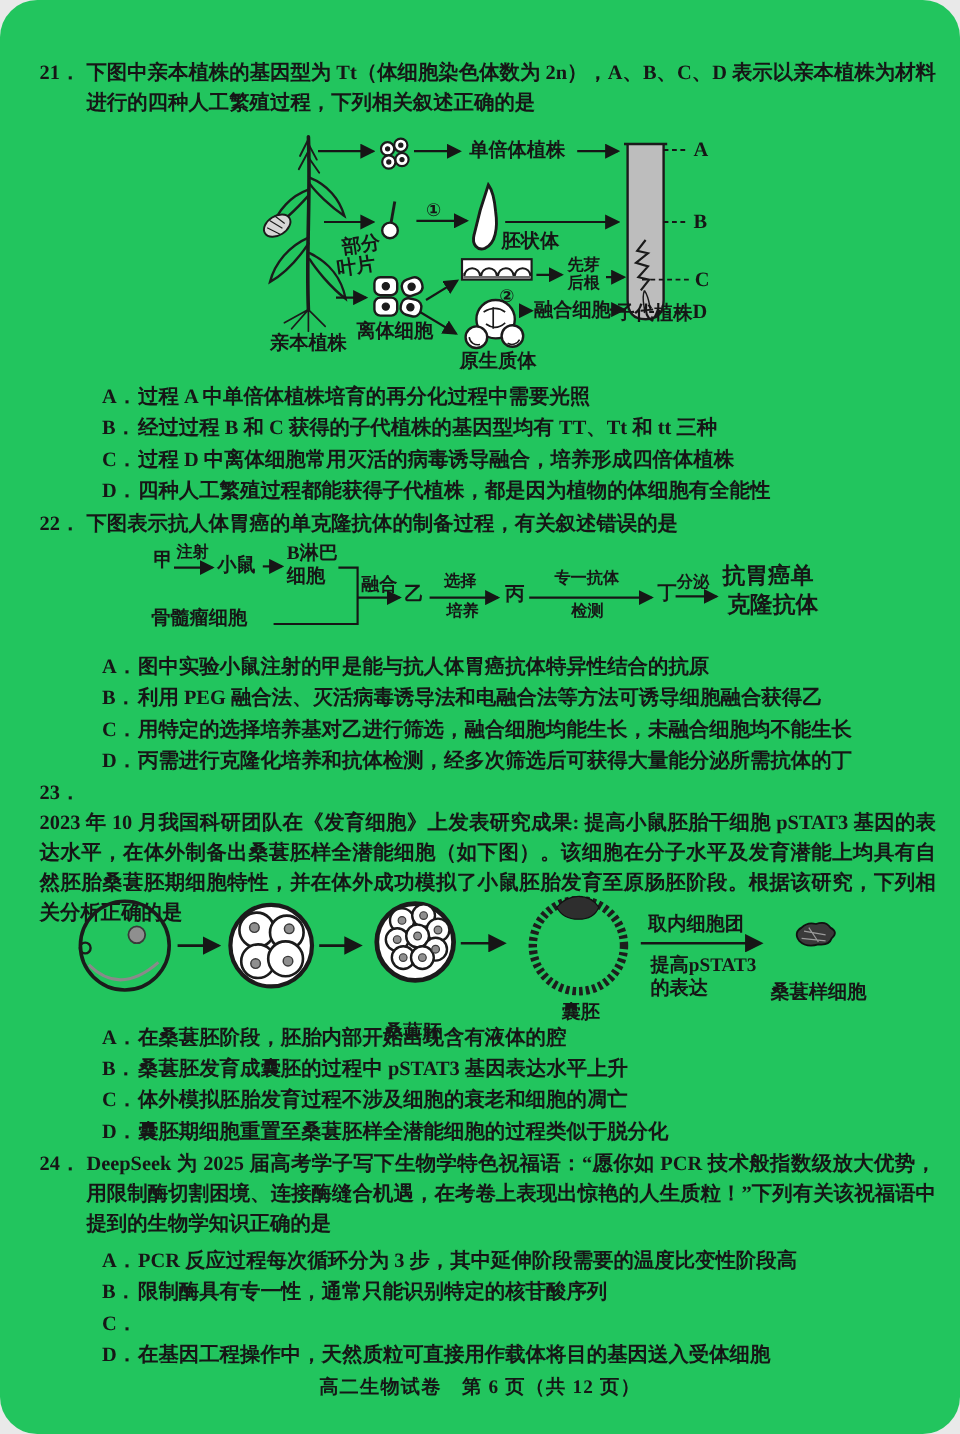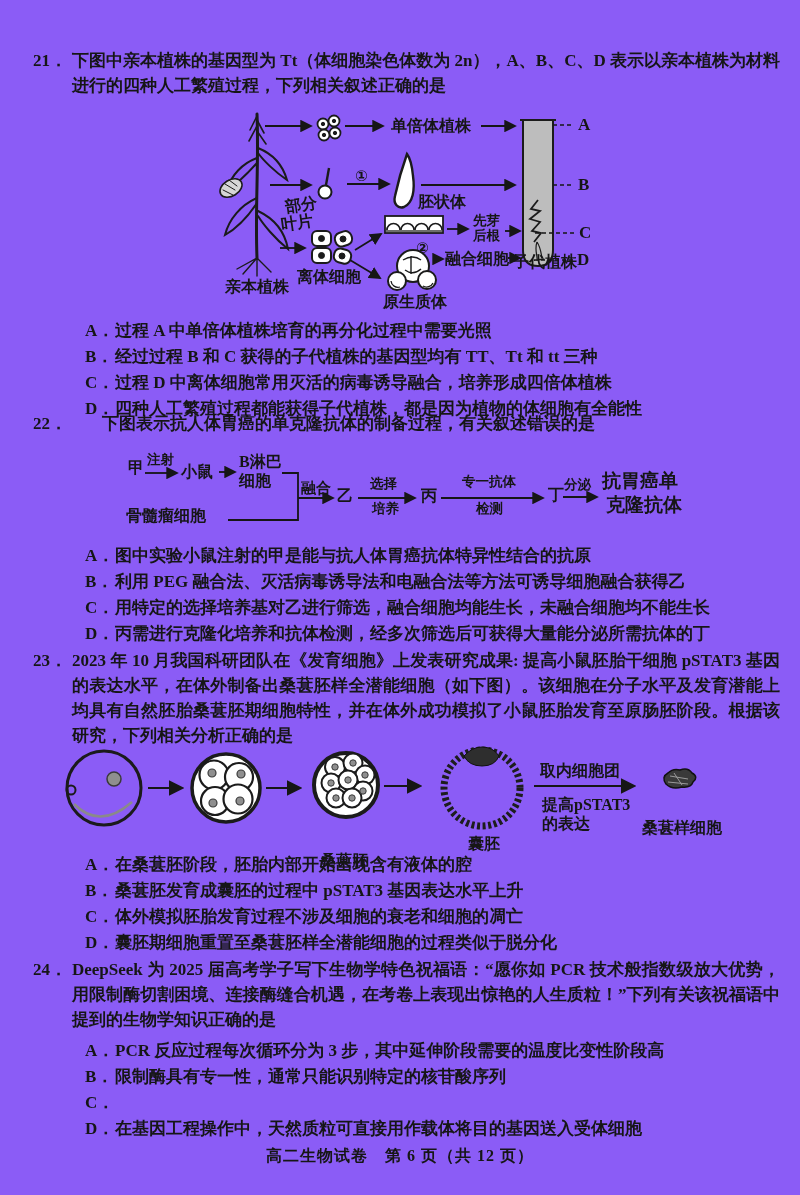--- a/index.html
+++ b/index.html
@@ -1,20 +1,21 @@
 <!DOCTYPE html>
 <html><head>
 <meta charset="utf-8">
 <style>
   html,body{margin:0;padding:0;background:#e9e9e9;}
   .paper{
     position:relative;width:800px;height:1195px;margin:0 auto;
-    background:#8b5cf6;color:#161616;overflow:hidden;
+    background:#22c55e;color:#161616;overflow:hidden;
     font-family:"Liberation Serif","DejaVu Serif","DejaVu Sans",serif;
     font-weight:600;
+    border-radius:31px;
   }
   .q{position:absolute;left:33px;width:747px;display:flex;font-size:17px;line-height:25px;}
   .qnum{flex:none;width:39px;}
   .qtext{flex:1;text-align:justify;}
   .opts{position:absolute;left:85px;width:700px;font-size:17px;line-height:26px;}
   .opt{display:flex;}
   .olabel{flex:none;width:30px;}
   .otext .em{font-style:italic;}
   .diagram{position:absolute;}
   .diagram svg{position:absolute;left:0;top:0;}
@@ -166,21 +167,21 @@
     <div class="opt">
         <span class="olabel">C．</span>
         <span class="otext"><span class="em"></span><span>过程 D 中离体细胞常用灭活的病毒诱导融合，培养形成四倍体植株</span></span>
       </div>
     <div class="opt">
         <span class="olabel">D．</span>
         <span class="otext"><span class="em"></span><span>四种人工繁殖过程都能获得子代植株，都是因为植物的体细胞有全能性</span></span>
       </div>
   </div>
 
-  <div class="q" style="top:411px;gap:30px;">
+  <div class="q" style="top:424px;">
     <span class="qnum">22．</span>
     <span class="qtext">下图表示抗人体胃癌的单克隆抗体的制备过程，有关叙述错误的是</span>
   </div>
 
   <div class="diagram" style="left:120px;top:450px;width:600px;height:85px;">
     <svg width="600" height="85" viewBox="0 0 600 85">
       <g stroke="#161616" stroke-width="1.8" fill="none">
         <path d="M25,23 L57,23" marker-end="url(#ah2)"></path>
         <path d="M99,22 L115,22" marker-end="url(#ah2)"></path>
         <path d="M178,48 L213,48" marker-end="url(#ah2)"></path>
@@ -226,21 +227,21 @@
     <div class="opt">
         <span class="olabel">C．</span>
         <span class="otext"><span class="em"></span><span>用特定的选择培养基对乙进行筛选，融合细胞均能生长，未融合细胞均不能生长</span></span>
       </div>
     <div class="opt">
         <span class="olabel">D．</span>
         <span class="otext"><span class="em"></span><span>丙需进行克隆化培养和抗体检测，经多次筛选后可获得大量能分泌所需抗体的丁</span></span>
       </div>
   </div>
 
-  <div class="q" style="top:648px;">
+  <div class="q" style="top:648px;flex-direction:column;">
     <span class="qnum">23．</span>
     <span class="qtext">2023 年 10 月我国科研团队在《发育细胞》上发表研究成果: 提高小鼠胚胎干细胞 pSTAT3 基因的表达水平，在体外制备出桑葚胚样全潜能细胞（如下图）。该细胞在分子水平及发育潜能上均具有自然胚胎桑葚胚期细胞特性，并在体外成功模拟了小鼠胚胎发育至原肠胚阶段。根据该研究，下列相关分析正确的是</span>
   </div>
 
   <div class="diagram" style="left:50px;top:746px;width:710px;height:104px;">
     <svg width="710" height="104" viewBox="0 0 710 104">
       <defs>
         <marker id="ah3" viewBox="0 0 10 10" refX="8.5" refY="5" markerWidth="7" markerHeight="7" orient="auto-start-reverse">
           <path d="M0,0 L10,5 L0,10 z" fill="#161616"></path>
         </marker>

